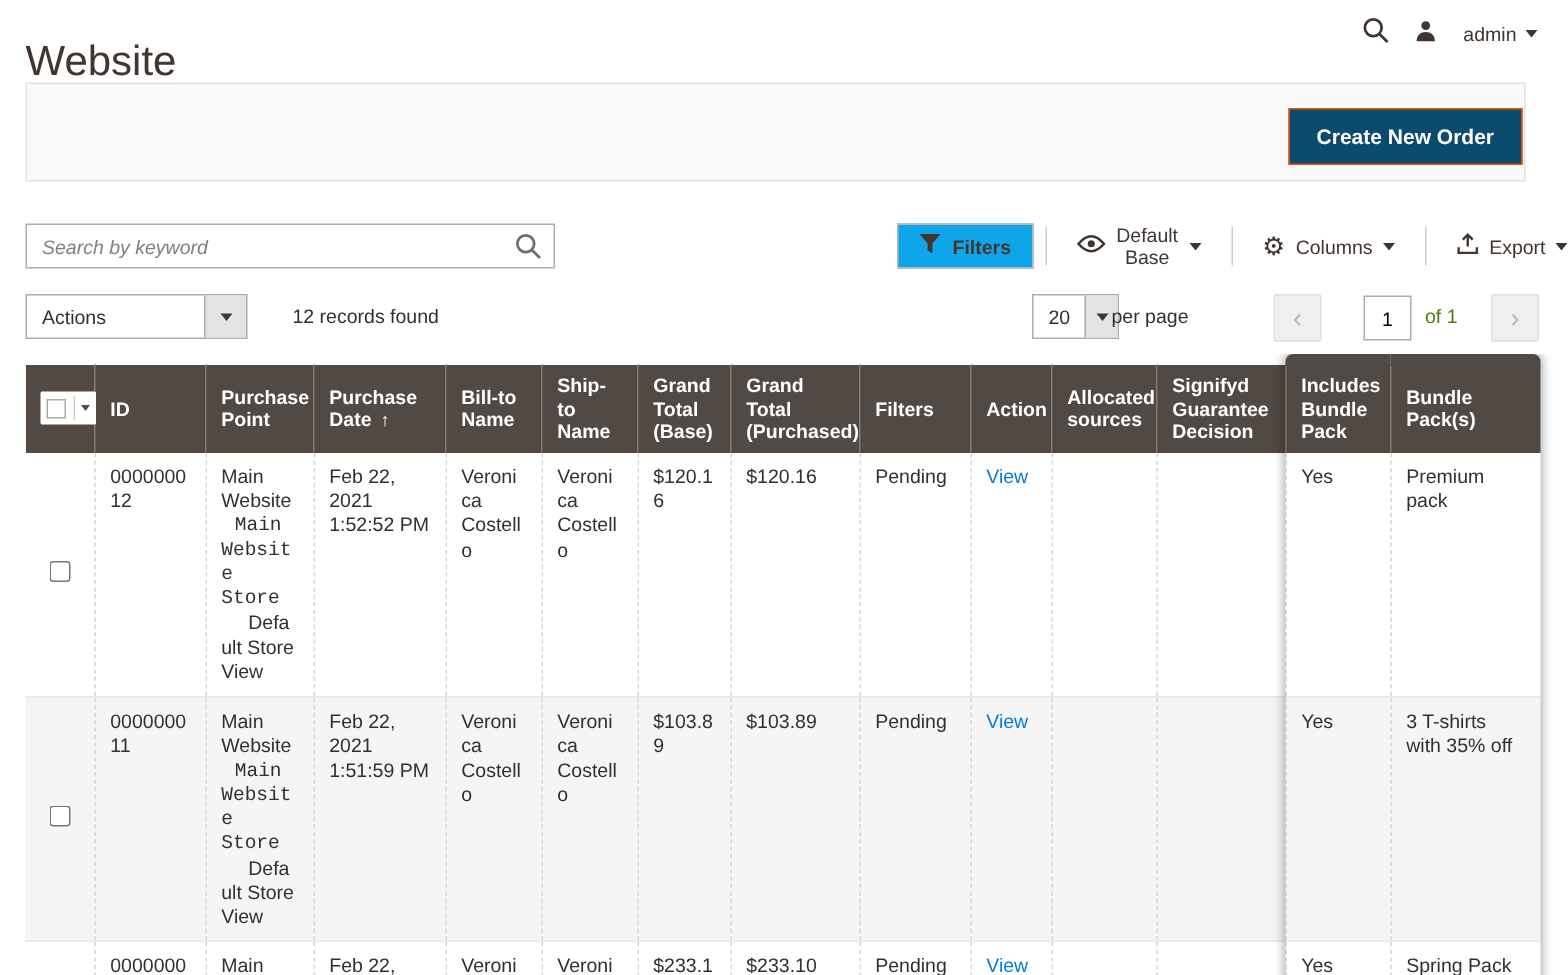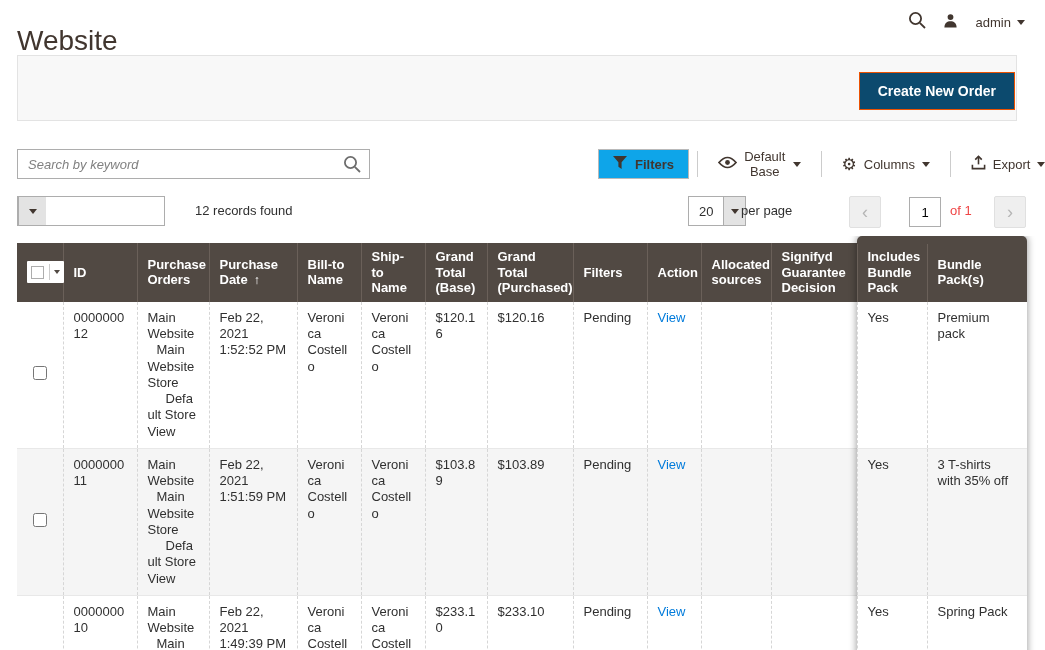--- a/index.html
+++ b/index.html
@@ -54,21 +54,21 @@
   .records-found { position:absolute; left:195px; top:203px; font-size:13px; color:#303030; }
 
   .perpage-select { position:absolute; left:688px; top:196px; width:58px; }
   .perpage-label { position:absolute; left:741px; top:203px; font-size:13px; color:#303030; }
   .page-btn { position:absolute; top:196px; width:32px; height:32px; background:#efefef; border:1px solid #e0e0e0; border-radius:2px;
     color:#b5b5b5; font-size:18px; line-height:1; display:flex; align-items:center; justify-content:center; cursor:default; }
   .prev-btn { left:849px; }
   .next-btn { left:994px; }
   .page-input { position:absolute; left:909px; top:197px; width:32px; height:30px; border:1px solid #adadad;
     text-align:center; font-size:13px; font-family:"Liberation Sans", sans-serif; }
-  .of-pages { position:absolute; left:950px; top:203px; font-size:13px; color:#ef4444; }
+  .of-pages { position:absolute; left:950px; top:203px; font-size:13px; color:#4d7c0f; }
 
   
   .table-wrap { position:absolute; left:0; top:236px; width:1045px; height:414px; overflow:hidden; }
   table { border-collapse:collapse; table-layout:fixed; width:1010px; margin:7px 0 0 17px; }
   th {
     background:#514943; color:#fff; font-size:13px; font-weight:600; text-align:left;
     vertical-align:middle; padding:6px 10px; line-height:1.2; position:relative;
     border-left:1px solid #6a6059;
   }
   th:first-child { border-left:none; }
@@ -76,21 +76,21 @@
   th.raised-first::before { border-top-left-radius:5px; }
   th.raised-last::before { border-top-right-radius:5px; }
   .sort-arrow { color:#fff; font-size:12px; margin-left:6px; }
 
   td { font-size:13px; color:#303030; padding:8px 10px; vertical-align:top;
     border-left:1px dashed #d6d6d6; line-height:1.25; word-wrap:break-word; }
   td:first-child { border-left:none; vertical-align:middle; text-align:center; }
   tbody tr { border-bottom:1px solid #e8e8e8; background:#fff; }
   tbody tr.alt { background:#f5f5f5; }
 
-  .pp1 { text-indent:9px; }
+  .pp1 { text-indent:9px;font-family:Liberation Mono, monospace; }
   .pp2 { text-indent:18px; }
 
   .view-link { color:#007bdb; text-decoration:none; cursor:pointer; font-size:13px; }
 
   input[type=checkbox] { width:14px; height:14px; margin:0; cursor:pointer; }
 
   .hcheck { display:flex; align-items:center; background:#fff; width:37px; height:22px; border-radius:1px; margin:0 auto 0 0; cursor:pointer; }
   .hcheck .box { width:13px; height:13px; border:1px solid #adadad; background:#fff; margin-left:4px; }
   .hcheck .sep { width:1px; height:16px; background:#ccc; margin-left:5px; }
   .hcheck .hcaret { margin:0 auto; width:0; height:0; border-left:3.5px solid transparent; border-right:3.5px solid transparent; border-top:4.5px solid #514943; }
@@ -170,20 +170,21 @@
           <line x1="8" y1="1.5" x2="8" y2="10" stroke="#41362f" stroke-width="1.7"></line>
           <path d="M4.5 5 L8 1.5 L11.5 5" fill="none" stroke="#41362f" stroke-width="1.7"></path>
         </svg>
     </span>
     <span>Export</span>
     <span class="caret"></span>
   </button>
 </div>
 
 <div class="select-widget actions-select">
+  <span class="select-value">Actions</span>
   <span class="select-caret">
       <span class="caret"></span>
     </span>
 </div>
 <span class="records-found">12 records found</span>
 
 <div class="select-widget perpage-select">
   <span class="select-value">20</span>
   <span class="select-caret">
       <span class="caret"></span>
@@ -216,21 +217,21 @@
     <thead>
       <tr>
         <th>
           <span class="hcheck">
             <span class="box"></span>
             <span class="sep"></span>
             <span class="hcaret"></span>
           </span>
         </th>
         <th>ID</th>
-        <th>Purchase Orders</th>
+        <th>Purchase Point</th>
         <th><span>Purchase Date</span><span class="sort-arrow">↑</span></th>
         <th>Bill-to Name</th>
         <th>Ship-to Name</th>
         <th>Grand Total (Base)</th>
         <th>Grand Total (Purchased)</th>
         <th>Filters</th>
         <th>Action</th>
         <th>Allocated sources</th>
         <th>Signifyd Guarantee Decision</th>
         <th class="raised raised-first">Includes Bundle Pack</th>

